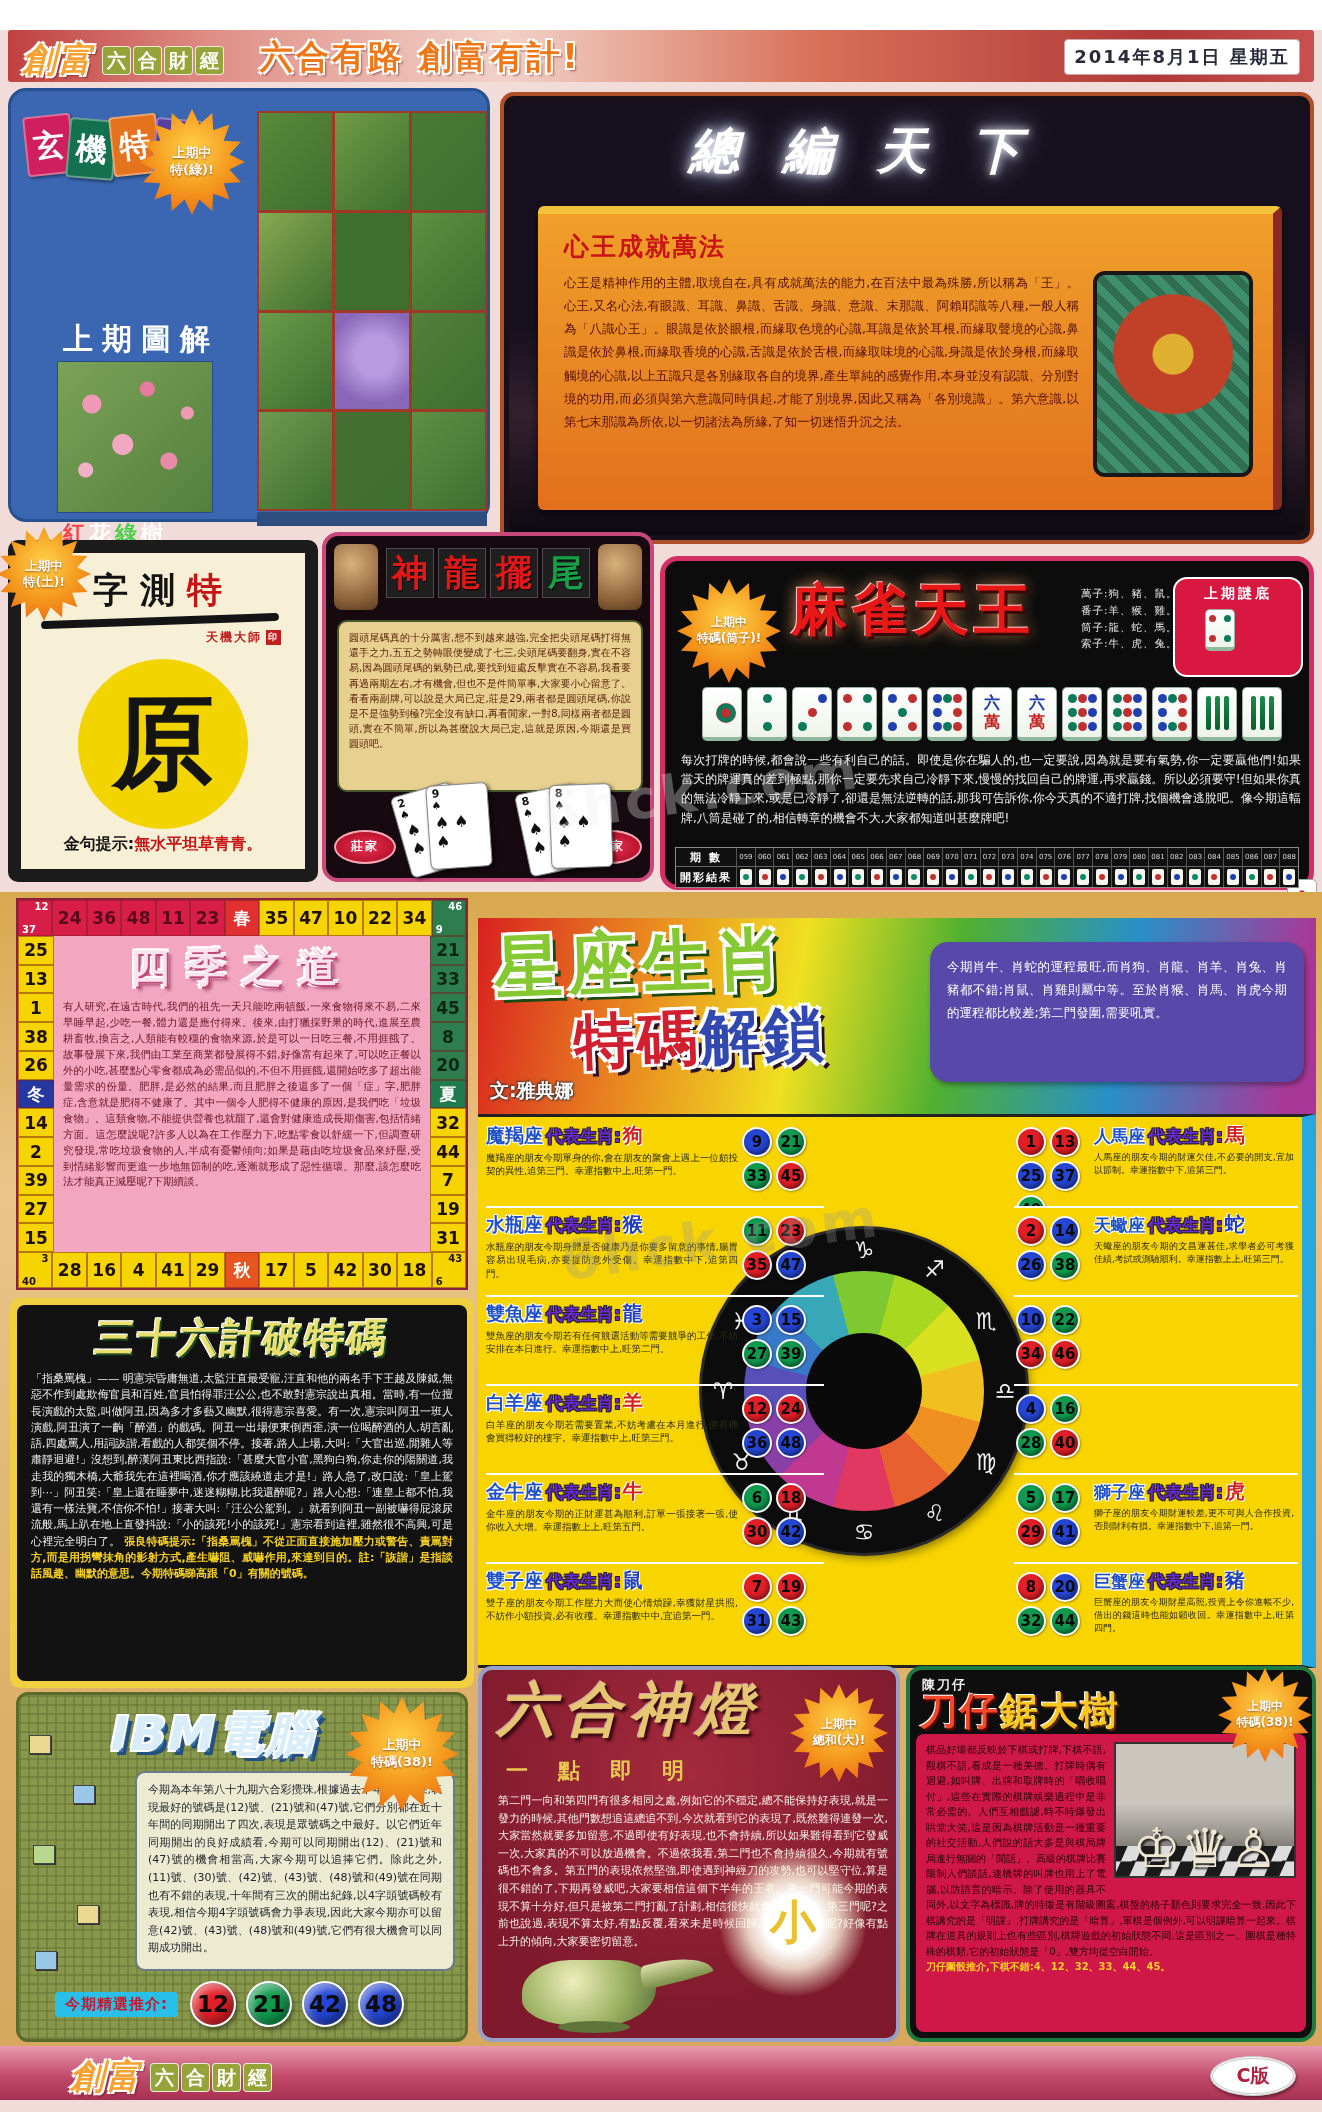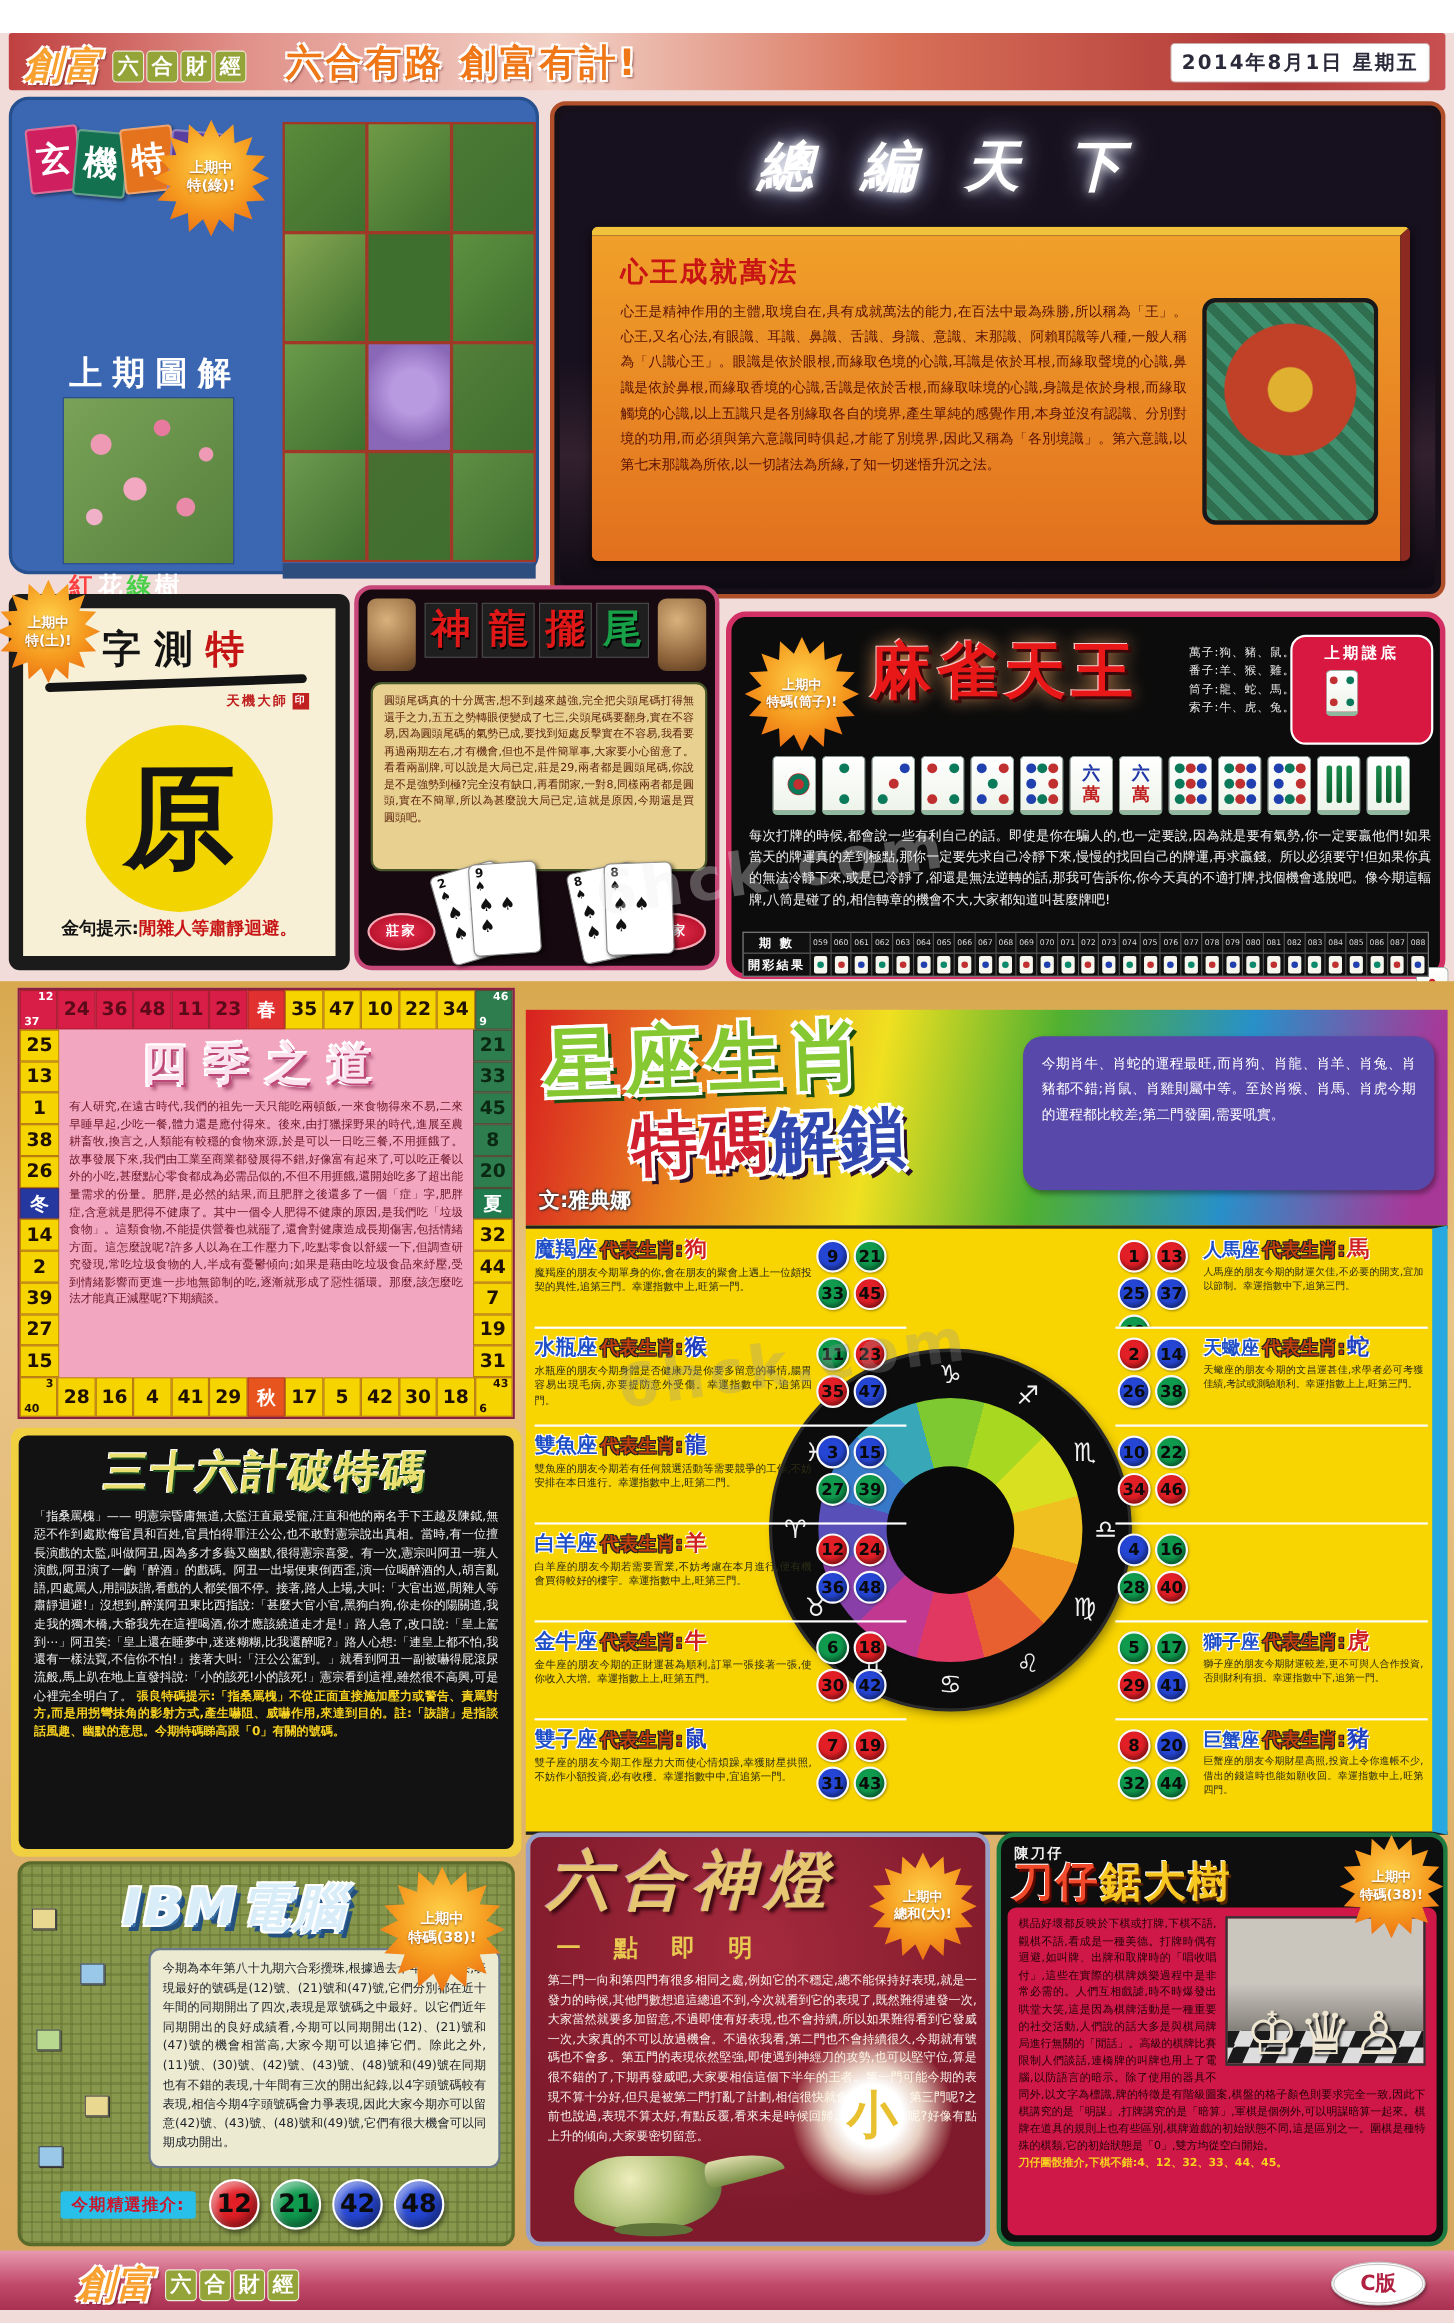--- a/index.html
+++ b/index.html
@@ -157,21 +157,21 @@
 .zlist.L{left:8px;width:338px;}
 .zlist.R{right:4px;width:284px;}
 .zentry{position:relative;height:89px;border-bottom:2px solid #fff;overflow:hidden;display:flex;box-sizing:border-box;}
 .zentry:last-child{border-bottom:none;}
 .ztext{flex:1;padding-top:3px;min-width:0;}
 .zballs{width:82px;display:flex;flex-wrap:wrap;align-content:flex-start;gap:4px;padding-top:8px;flex:none;}
 .zlist.R .zballs{width:78px;padding-left:2px;}
 .zball{width:30px;height:30px;border-radius:50%;color:#0a0a0a;font-weight:800;font-size:15px;display:flex;align-items:center;justify-content:center;border:2px solid #f8f8f8;box-sizing:border-box;box-shadow:inset -2px -3px 4px rgba(0,0,0,.4),1px 1px 2px rgba(0,0,0,.3);}
 .zhead{font-size:19px;font-weight:800;white-space:nowrap;}
 .zsign{color:#2050c8;text-shadow:-1px -1px 0 #fff,1px -1px 0 #fff,-1px 1px 0 #fff,1px 1px 0 #fff;margin-right:3px;}
-.zrep{color:#c2410c;font-size:17px;text-shadow:-1px -1px 0 #222,1px -1px 0 #222,-1px 1px 0 #222,1px 1px 0 #222;}
+.zrep{color:#6d28d9;font-size:17px;text-shadow:-1px -1px 0 #222,1px -1px 0 #222,-1px 1px 0 #222,1px 1px 0 #222;}
 .zani{font-size:20px;margin-left:2px;text-shadow:-1px -1px 0 #fff,1px 1px 0 #fff;}
 .zdesc{font-size:9.5px;line-height:1.42;color:#2c2c16;margin-top:2px;text-align:justify;padding-right:4px;}
 .zlist.R .zhead{font-size:17px;}
 .zlist.R .zdesc{font-size:9px;}
 #wheel{position:absolute;left:224px;top:112px;width:324px;height:324px;z-index:1;}
 .wouter{position:absolute;inset:0;border-radius:50%;background:#0c0c0c;box-shadow:0 0 0 3px #2a2a2a,4px 5px 10px rgba(0,0,0,.45);}
 .wring{position:absolute;inset:42px;border-radius:50%;}
 .whole{position:absolute;inset:104px;border-radius:50%;background:#0a0a0a;}
 .wglyph{position:absolute;width:26px;height:26px;font-size:23px;color:#f2f2f2;text-align:center;line-height:26px;}
 
@@ -270,21 +270,21 @@
     <div class="burst">
       <b>上期中</b>
       <b>特(土)!</b>
     </div>
     <div class="wtitle"><span>字測</span><b>特</b></div>
     <div class="brushline"></div>
     <div class="master"><span>天機大師</span><span class="seal">印</span></div>
     <div class="ycircle">
         <span class="ychar">原</span>
       </div>
-    <div class="hint"><span>金句提示:</span><b>閒雜人等肅靜迴避。</b></div>
+    <div class="hint"><span>金句提示:</span><b>無水平坦草青青。</b></div>
   </section>
 
   <section id="dragon">
     <div class="statue s1"></div>
     <div class="statue s2"></div>
     <div id="dchars">
         <span style="color: rgb(224, 24, 24);">神</span>
         <span style="color: rgb(224, 24, 24);">龍</span>
         <span style="color: rgb(224, 24, 24);">擺</span>
         <span style="color: rgb(24, 160, 72);">尾</span>

